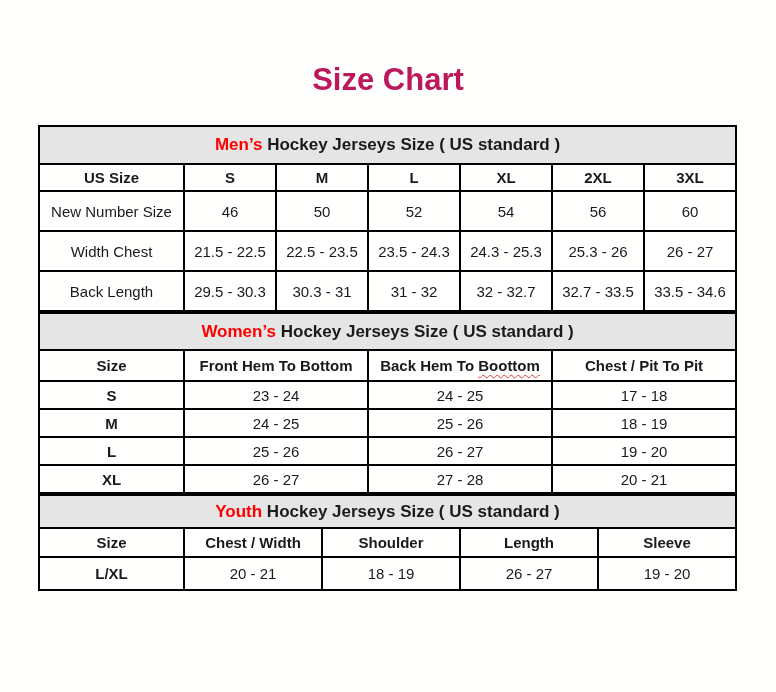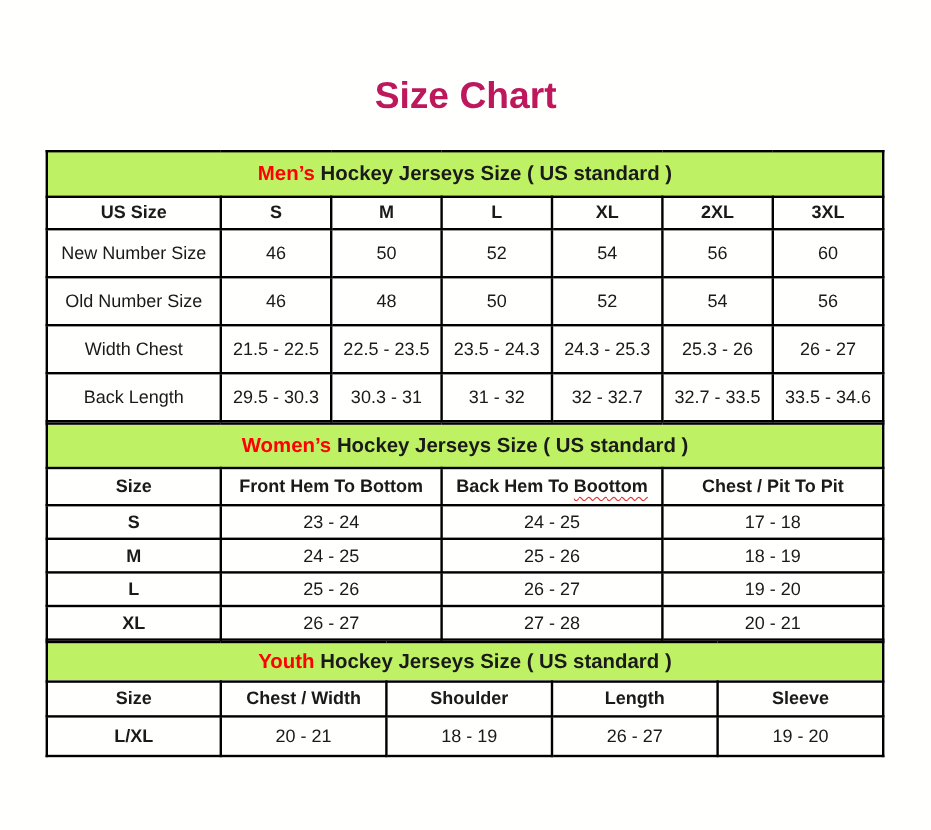--- a/index.html
+++ b/index.html
@@ -32,21 +32,21 @@
   td {
     border: 2px solid #000;
     text-align: center;
     vertical-align: middle;
     font-size: 15px;
     padding: 0 2px;
     overflow: hidden;
     white-space: nowrap;
   }
   td.band {
-    background: #bef264;
+    background: #e5e5e5;
     font-weight: bold;
     font-size: 17px;
   }
   .band .accent { color: #ff0000; }
   tr.hdr td { font-weight: bold; }
   td.bold { font-weight: bold; }
   .typo {
     text-decoration: underline;
     text-decoration-style: wavy;
     text-decoration-color: #e03a3a;
@@ -101,29 +101,20 @@
     <tr class="data">
       <td>New Number Size</td>
       <td>46</td>
       <td>50</td>
       <td>52</td>
       <td>54</td>
       <td>56</td>
       <td>60</td>
     </tr>
     <tr class="data">
-      <td>Old Number Size</td>
-      <td>46</td>
-      <td>48</td>
-      <td>50</td>
-      <td>52</td>
-      <td>54</td>
-      <td>56</td>
-    </tr>
-    <tr class="data">
       <td>Width Chest</td>
       <td>21.5 - 22.5</td>
       <td>22.5 - 23.5</td>
       <td>23.5 - 24.3</td>
       <td>24.3 - 25.3</td>
       <td>25.3 - 26</td>
       <td>26 - 27</td>
     </tr>
     <tr class="data">
       <td>Back Length</td>

